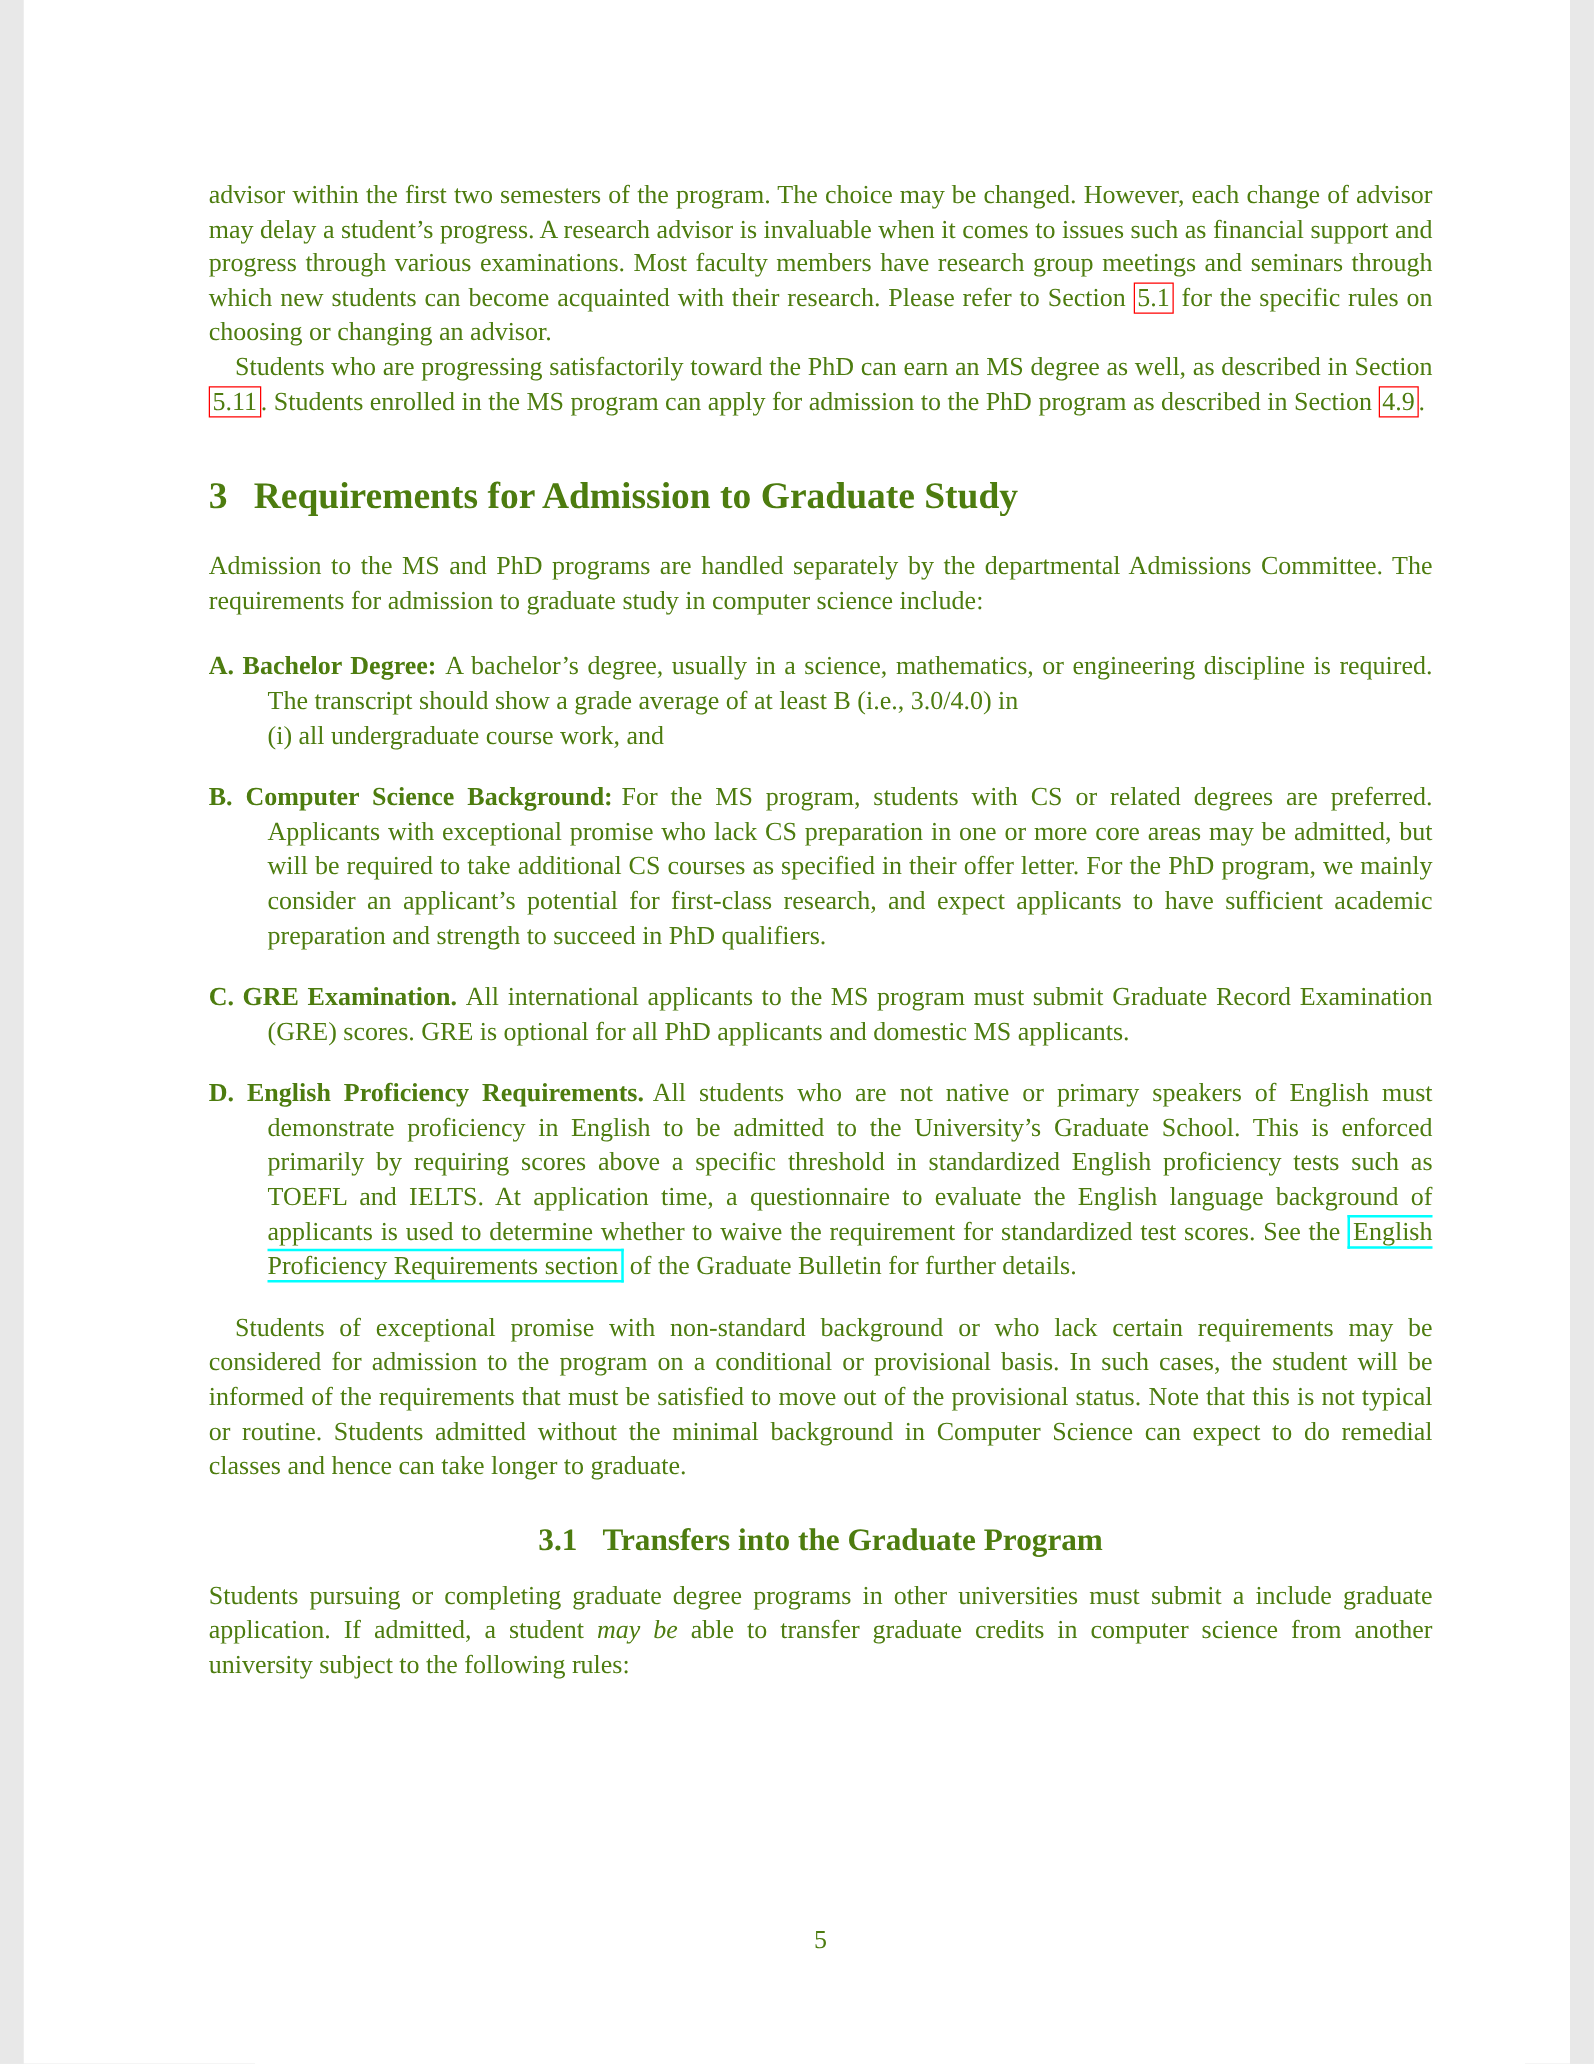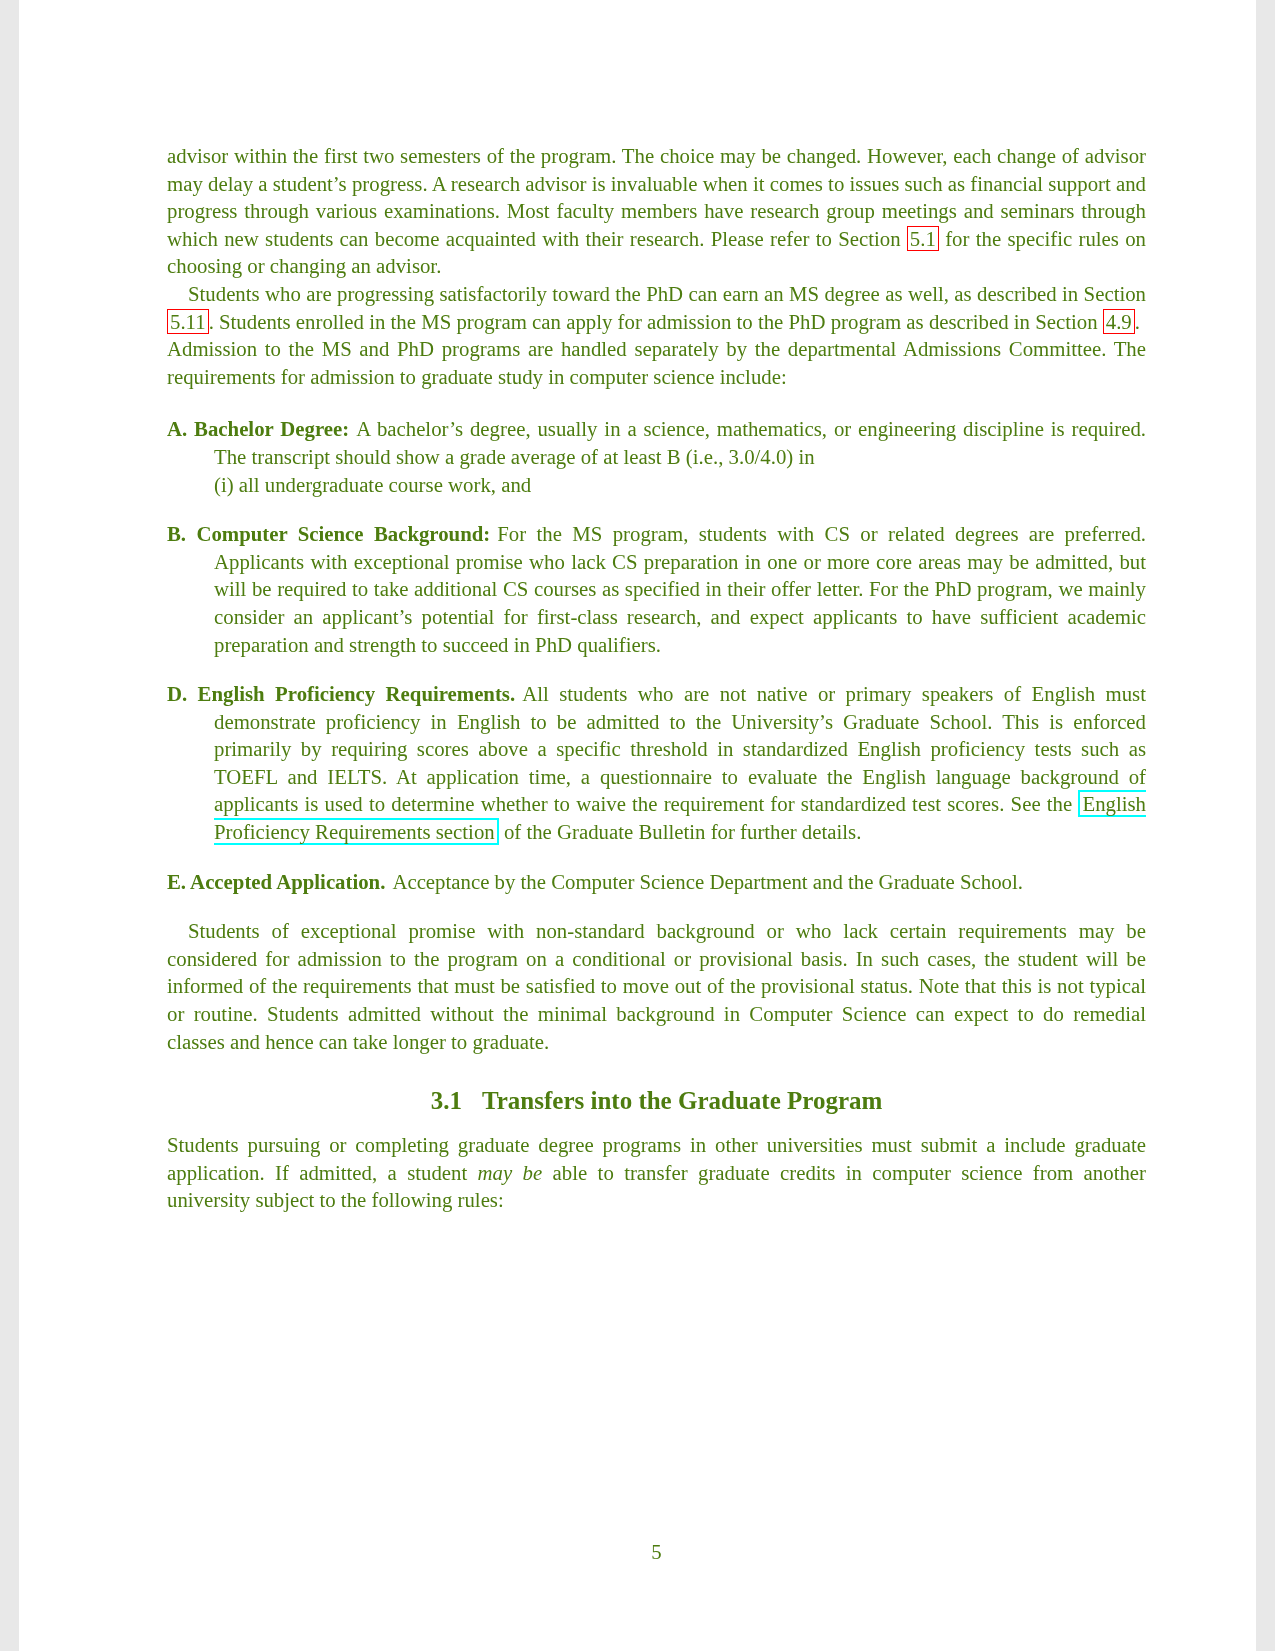--- a/index.html
+++ b/index.html
@@ -71,33 +71,34 @@
 </head>
 <body>
 
 <div class="page">
   <div class="text-block">
 
     <p><span>advisor within the first two semesters of the program. The choice may be changed. However, each change of advisor may delay a student’s progress. A research advisor is invaluable when it comes to issues such as financial support and progress through various examinations. Most faculty members have research group meetings and seminars through which new students can become acquainted with their research. Please refer to Section </span><span class="ref-link">5.1</span><span> for the specific rules on choosing or changing an advisor.</span></p>
 
     <p class="indent"><span>Students who are progressing satisfactorily toward the PhD can earn an MS degree as well, as described in Section </span><span class="ref-link">5.11</span><span>. Students enrolled in the MS program can apply for admission to the PhD program as described in Section </span><span class="ref-link">4.9</span><span>.</span></p>
 
+    <div class="section-heading"><span class="sec-num">3</span><span>Requirements for Admission to Graduate Study</span></div>
 
     <p>Admission to the MS and PhD programs are handled separately by the departmental Admissions Committee. The requirements for admission to graduate study in computer science include:</p>
 
     <div class="req-list">
 
       <div class="req-item"><span class="item-label">A. Bachelor Degree:</span><span>A bachelor’s degree, usually in a science, mathematics, or engineering discipline is required. The transcript should show a grade average of at least B (i.e., 3.0/4.0) in</span><br><span>(i) all undergraduate course work, and</span><br></div>
 
       <div class="req-item"><span class="item-label">B. Computer Science Background:</span><span>For the MS program, students with CS or related degrees are preferred. Applicants with exceptional promise who lack CS preparation in one or more core areas may be admitted, but will be required to take additional CS courses as specified in their offer letter. For the PhD program, we mainly consider an applicant’s potential for first-class research, and expect applicants to have sufficient academic preparation and strength to succeed in PhD qualifiers.</span></div>
 
+      <div class="req-item"><span class="item-label">C. GRE Examination.</span><span>All international applicants to the MS program must submit Graduate Record Examination (GRE) scores. GRE is optional for all PhD applicants and domestic MS applicants.</span></div>
 
       <div class="req-item"><span class="item-label">D. English Proficiency Requirements.</span><span>All students who are not native or primary speakers of English must demonstrate proficiency in English to be admitted to the University’s Graduate School. This is enforced primarily by requiring scores above a specific threshold in standardized English proficiency tests such as TOEFL and IELTS. At application time, a questionnaire to evaluate the English language background of applicants is used to determine whether to waive the requirement for standardized test scores. See the </span><span class="url-link">English Proficiency Requirements section</span><span> of the Graduate Bulletin for further details.</span></div>
 
-      <div class="req-item"><span class="item-label">E. Accepted Application.</span><span>Acceptance by the Computer Science Department and the Graduate School.</span></div>
 
     </div>
 
     <p class="indent conditional">Students of exceptional promise with non-standard background or who lack certain requirements may be considered for admission to the program on a conditional or provisional basis. In such cases, the student will be informed of the requirements that must be satisfied to move out of the provisional status. Note that this is not typical or routine. Students admitted without the minimal background in Computer Science can expect to do remedial classes and hence can take longer to graduate.</p>
 
     <div class="subsection-heading"><span class="sec-num">3.1</span><span>Transfers into the Graduate Program</span></div>
 
     <p><span>Students pursuing or completing graduate degree programs in other universities must submit a include graduate application. If admitted, a student </span><span class="italic">may be</span><span> able to transfer graduate credits in computer science from another university subject to the following rules:</span></p>
 
   </div>

